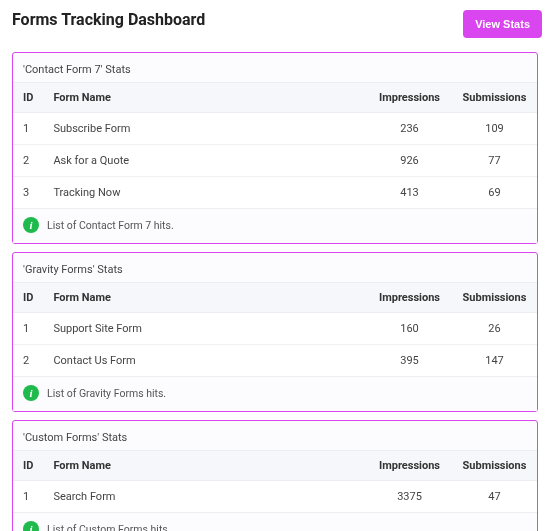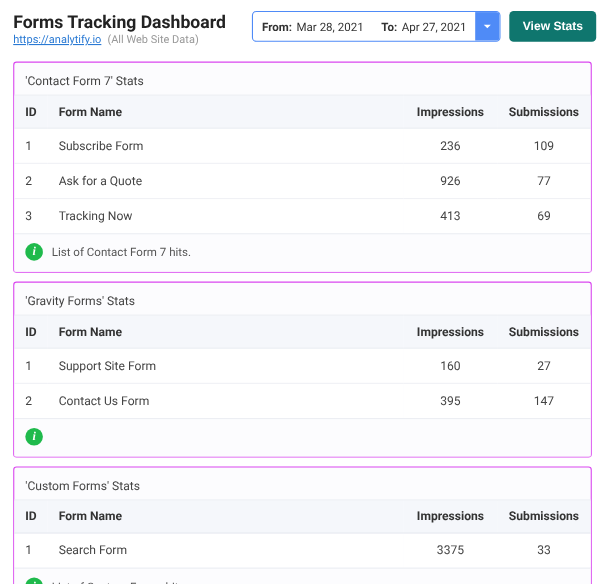--- a/index.html
+++ b/index.html
@@ -63,21 +63,21 @@
     color: #fff;
     width: 22px;
     height: 100%;
     display: flex;
     align-items: center;
     justify-content: center;
     cursor: pointer;
   }
   .date-range .drop svg { width: 8px; height: 8px; fill: #fff; }
   .btn-viewstats {
-    background: #0f766e;
+    background: #d946ef;
     color: #fff;
     border: none;
     border-radius: 4px;
     height: 28px;
     padding: 0 12px;
     font-weight: 700;
     font-size: 11px;
     cursor: pointer;
   }
   .content {
@@ -145,43 +145,22 @@
     justify-content: center;
     flex-shrink: 0;
   }
 </style>
 </head>
 <body>
 
 <div class="header">
   <div class="header-left">
     <div class="title">Forms Tracking Dashboard</div>
-    <div class="subtitle">
-      <a href="#">https://analytify.io</a>
-      <span class="aux">(All Web Site Data)</span>
-    </div>
   </div>
   <div class="header-right">
-    <div class="date-range">
-      <div class="seg">
-        <span class="lbl">From:</span>
-        <span class="val">Mar 28, 2021</span>
-      </div>
-      <div class="seg">
-        <span class="lbl">To:</span>
-        <span class="val">Apr 27, 2021</span>
-      </div>
-      <div class="drop">
-        <span>
-          <svg viewBox="0 0 10 10">
-              <path d="M1 3 L5 7 L9 3 Z"></path>
-            </svg>
-        </span>
-      </div>
-    </div>
     <button class="btn-viewstats">View Stats</button>
   </div>
 </div>
 
 <div class="content">
 
   <div class="block">
     <div class="block-title">'Contact Form 7' Stats</div>
     <table>
       <thead>
@@ -228,52 +207,53 @@
           <th>Form Name</th>
           <th class="col-imp">Impressions</th>
           <th class="col-sub">Submissions</th>
         </tr>
       </thead>
       <tbody>
         <tr>
           <td class="col-id">1</td>
           <td>Support Site Form</td>
           <td class="col-imp">160</td>
-          <td class="col-sub">27</td>
+          <td class="col-sub">26</td>
         </tr>
         <tr>
           <td class="col-id">2</td>
           <td>Contact Us Form</td>
           <td class="col-imp">395</td>
           <td class="col-sub">147</td>
         </tr>
       </tbody>
     </table>
     <div class="footer-note">
       <span class="info-icon">i</span>
+      <span>List of Gravity Forms hits.</span>
     </div>
   </div>
 
   <div class="block">
     <div class="block-title">'Custom Forms' Stats</div>
     <table>
       <thead>
         <tr>
           <th class="col-id">ID</th>
           <th>Form Name</th>
           <th class="col-imp">Impressions</th>
           <th class="col-sub">Submissions</th>
         </tr>
       </thead>
       <tbody>
         <tr>
           <td class="col-id">1</td>
           <td>Search Form</td>
           <td class="col-imp">3375</td>
-          <td class="col-sub">33</td>
+          <td class="col-sub">47</td>
         </tr>
       </tbody>
     </table>
     <div class="footer-note">
       <span class="info-icon">i</span>
       <span>List of Custom Forms hits.</span>
     </div>
   </div>
 
 </div>

